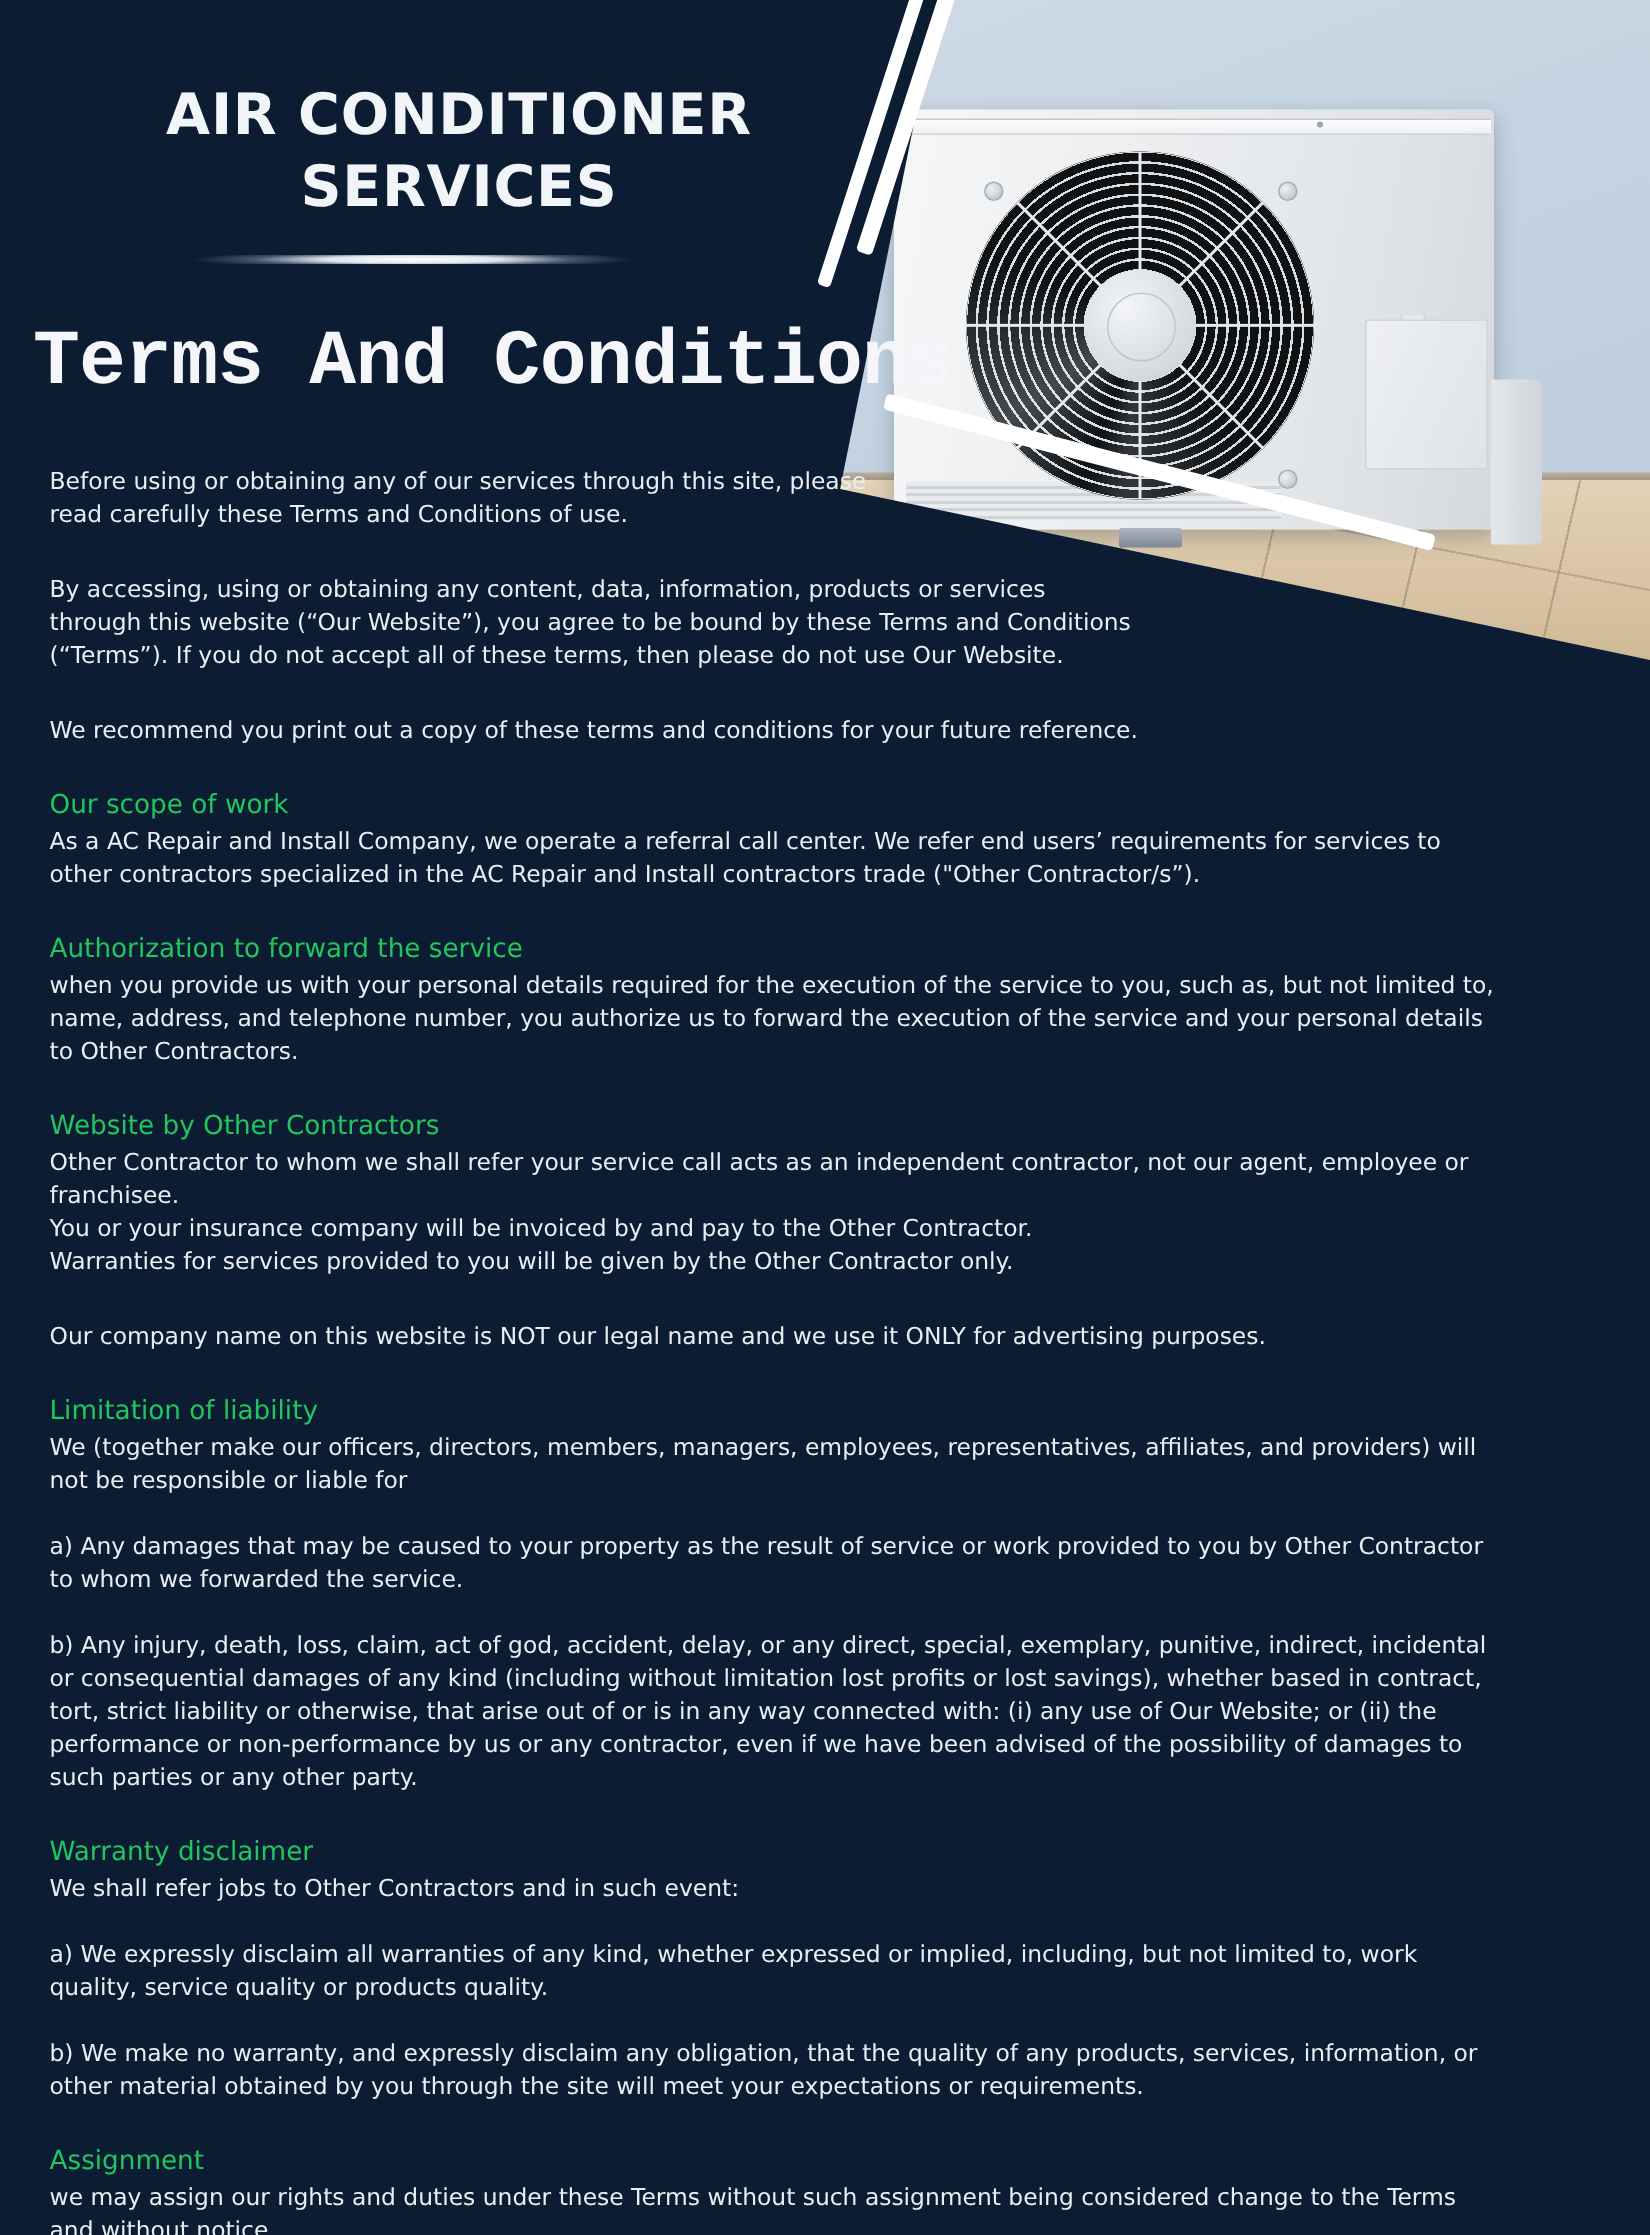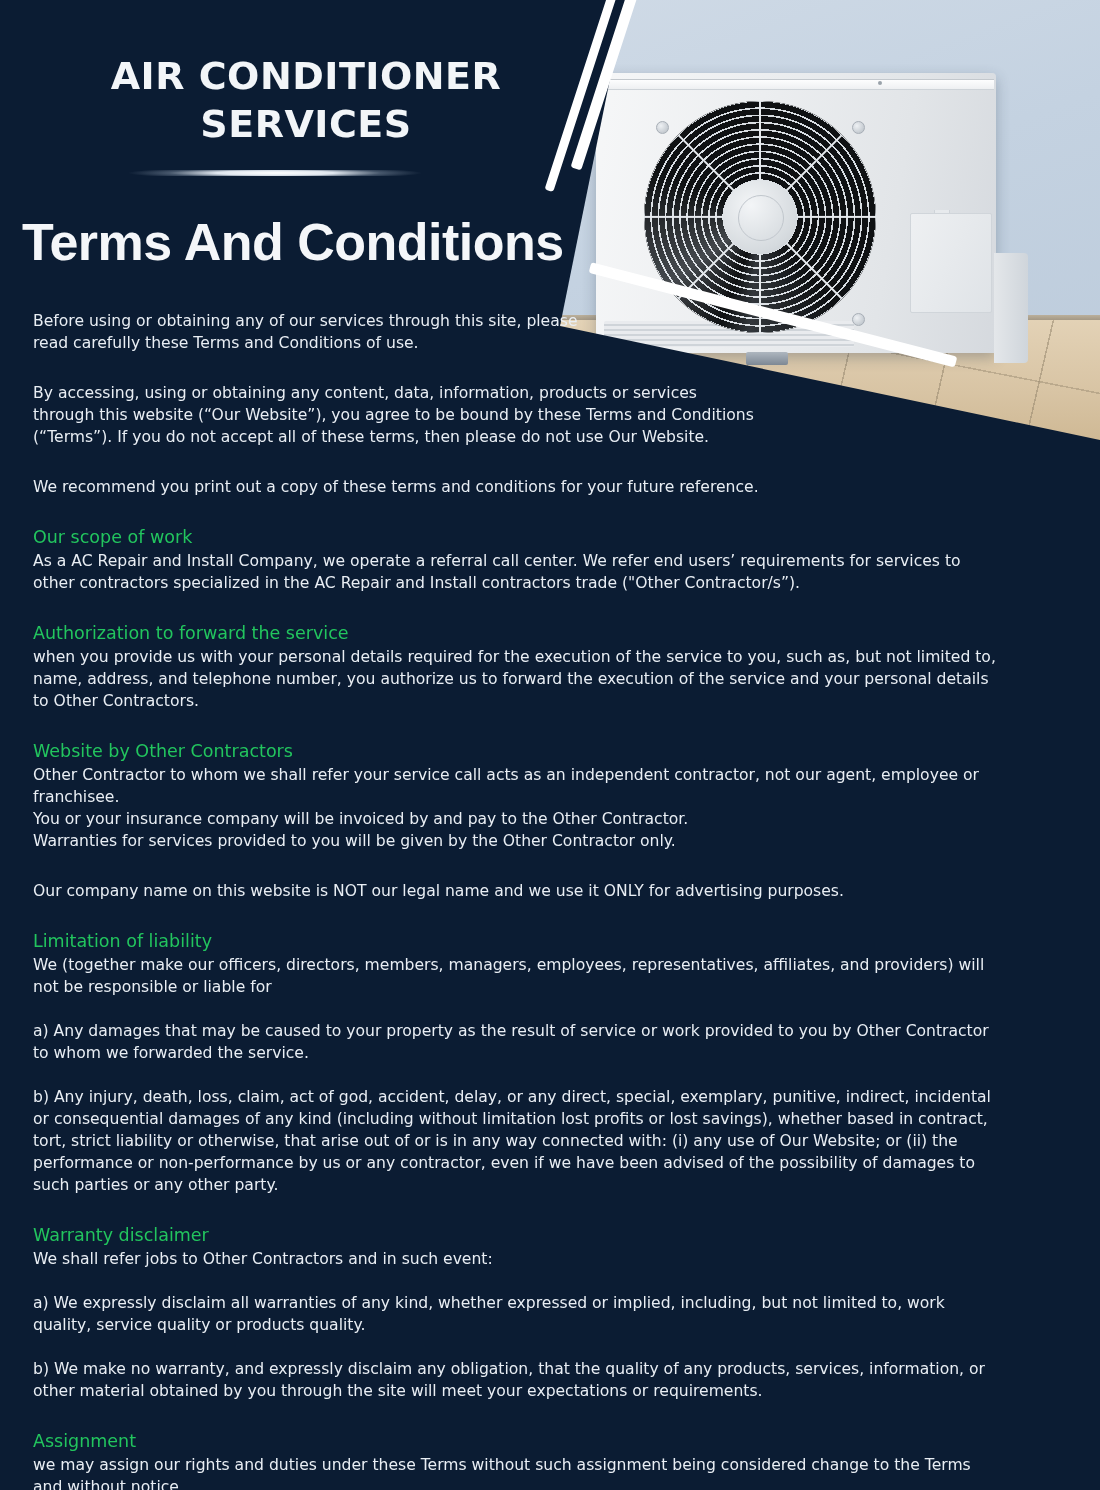--- a/index.html
+++ b/index.html
@@ -242,21 +242,21 @@
     width: 294px;
     height: 6px;
     background: radial-gradient(ellipse 50% 100% at 50% 50%,
         #ffffff 0%, #dfe6ee 40%, rgba(180,195,212,.35) 72%, rgba(11,28,51,0) 100%);
   }
   .page-title {
     position: absolute;
     left: 22px;
     top: 212px;
     color: #f4f6f9;
-    font-family: Liberation Sans, sans-serif;
+    font-family: Liberation Mono, monospace;
     font-weight: bold;
     font-size: 52px;
     line-height: 60px;
     letter-spacing: -0.5px;
   }
 
   
   .content {
     position: absolute;
     left: 33px;

